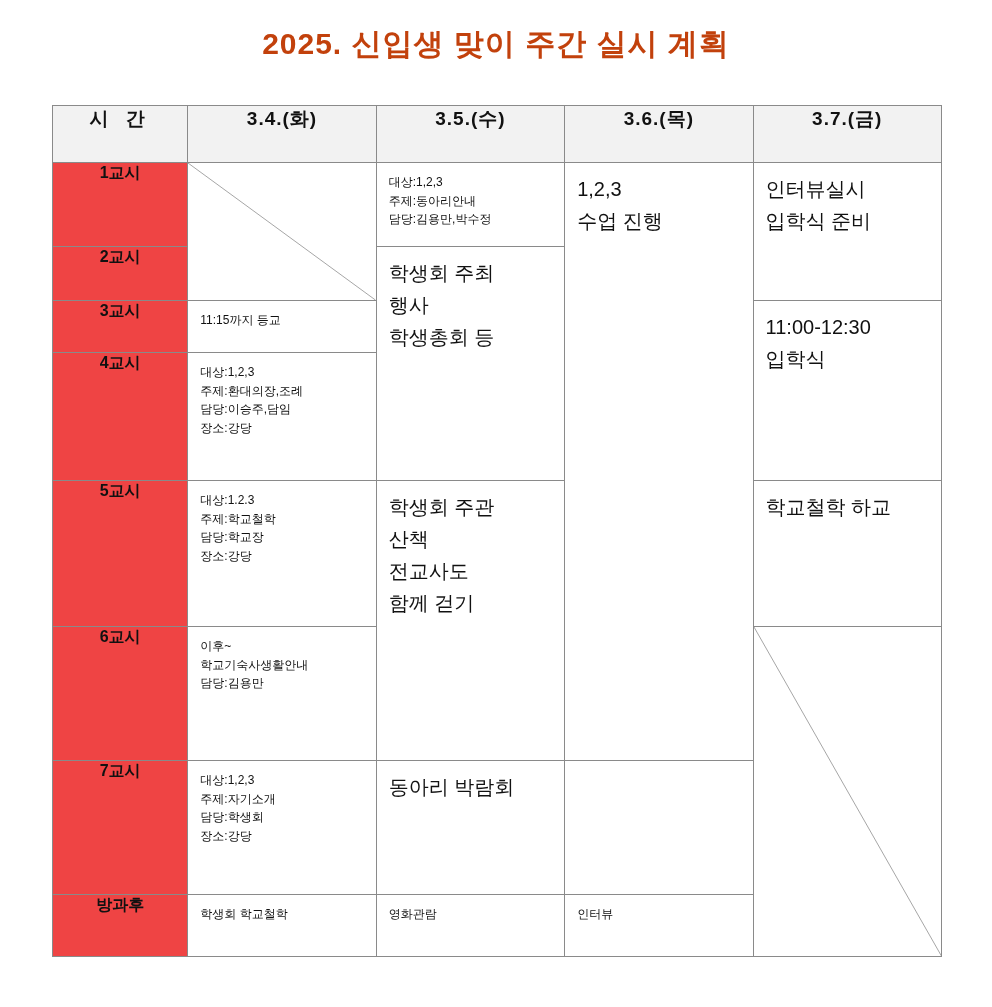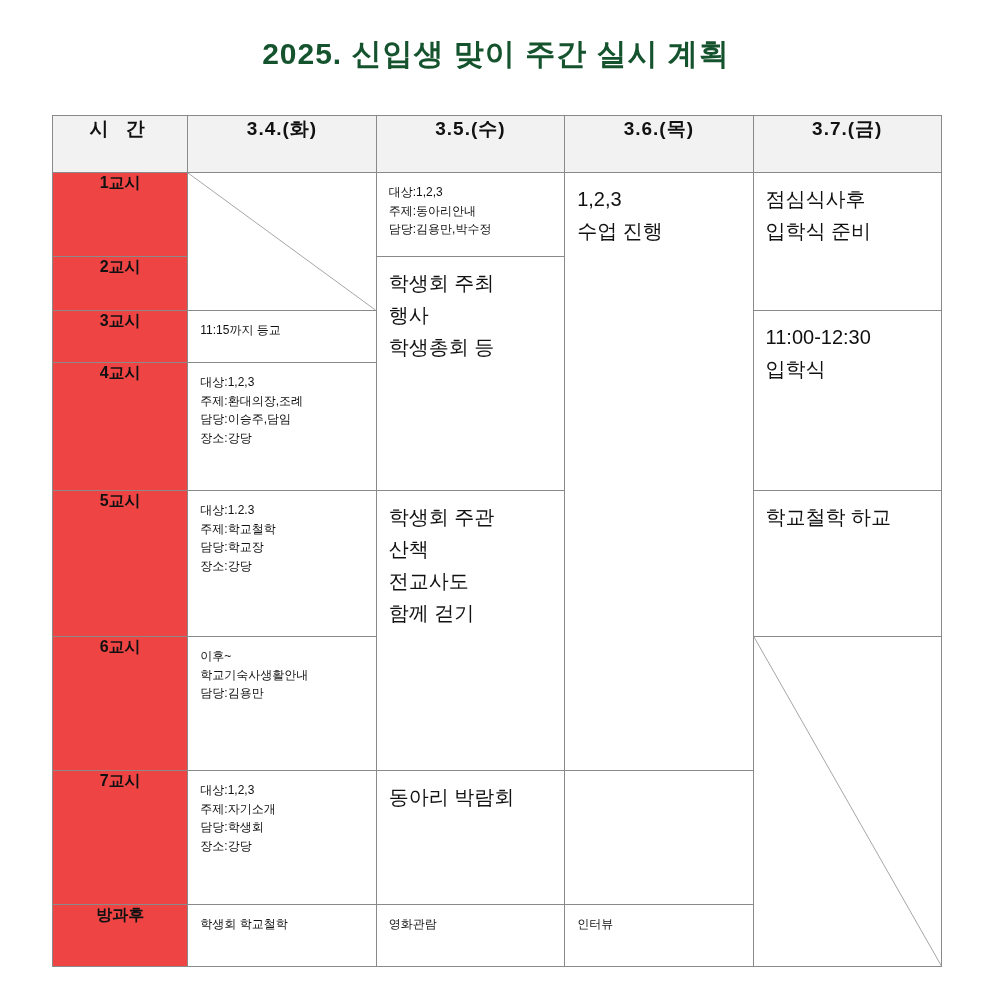--- a/index.html
+++ b/index.html
@@ -18,23 +18,23 @@
     position: relative;
     width: 992px;
     height: 1007px;
     box-sizing: border-box;
   }
   .doc-title {
     text-align: center;
     font-size: 30px;
     font-weight: bold;
     letter-spacing: 1px;
-    padding-top: 34px;
+    padding-top: 24px;
     padding-bottom: 10px;
-    color: #14532d;
+    color: #c2410c;
   }
   .table-wrap {
     margin: 30px 50px 0 52px;
   }
   table.schedule {
     border-collapse: collapse;
     width: 890px;
     table-layout: fixed;
   }
   table.schedule th,
@@ -131,21 +131,21 @@
           <td>
             <div class="cell">대상:1,2,3
 주제:동아리안내
 담당:김용만,박수정</div>
           </td>
           <td class="tall" rowspan="6">
             <div class="vcenter">1,2,3
 수업 진행</div>
           </td>
           <td class="tall" rowspan="2">
-            <div class="vcenter">점심식사후
+            <div class="vcenter">인터뷰실시
 입학식 준비</div>
           </td>
         </tr>
 
         <tr style="height:54px;">
           <td class="period">2교시</td>
           <td rowspan="3" class="tall">
             <div class="vcenter">학생회 주최
 행사
 학생총회 등</div>

